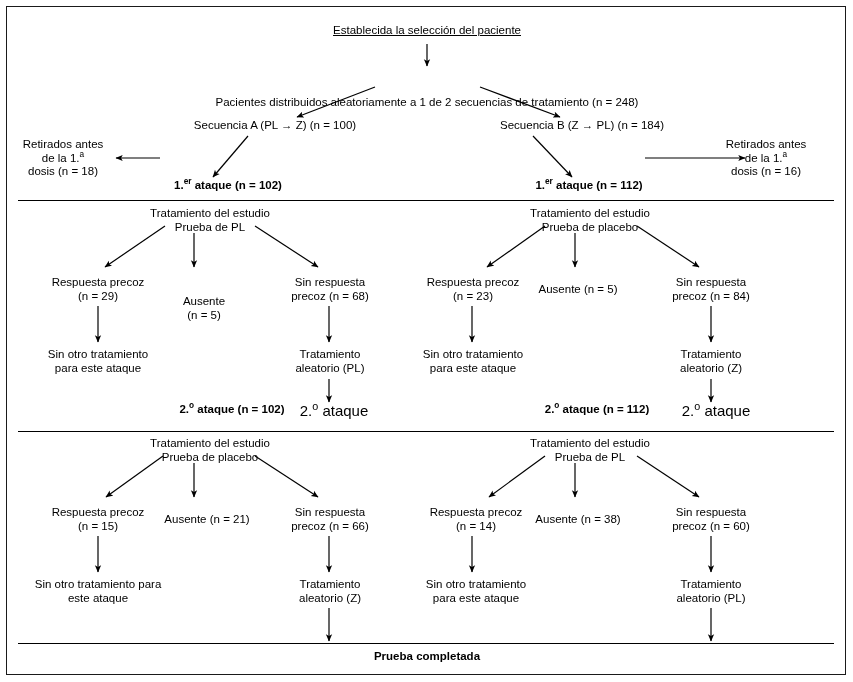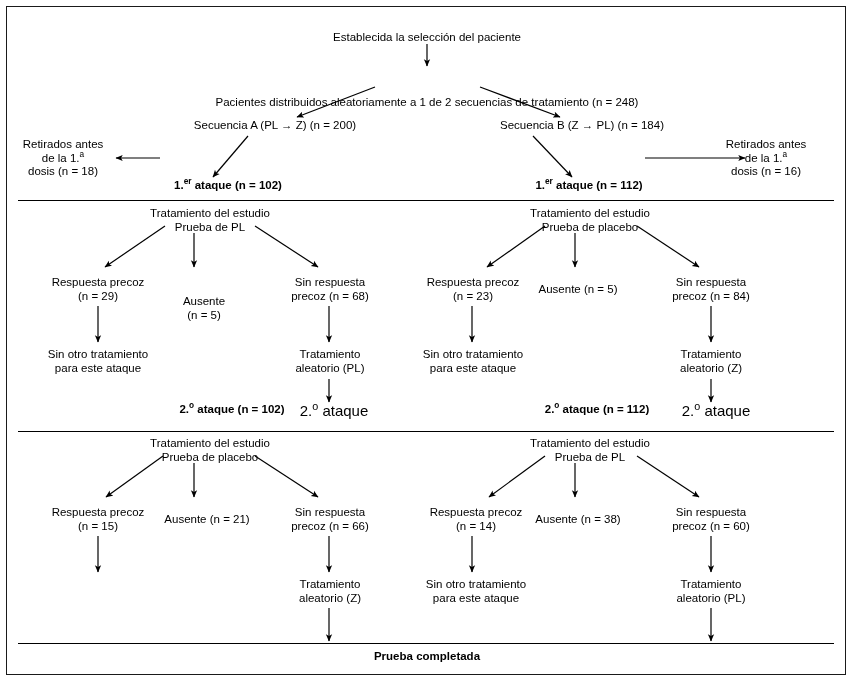--- a/index.html
+++ b/index.html
@@ -106,23 +106,23 @@
       <line x1="545" y1="456" x2="489" y2="497"></line>
       <line x1="575" y1="463" x2="575" y2="497"></line>
       <line x1="637" y1="456" x2="699" y2="497"></line>
 
       <line x1="472" y1="536" x2="472" y2="572"></line>
       <line x1="711" y1="536" x2="711" y2="572"></line>
       <line x1="711" y1="608" x2="711" y2="641"></line>
     </g>
   </svg>
 
-  <div class="node" style="left:427px; top:31px;">Establecida la selección del paciente</div>
+  <div class="node" style="left:427px; top:24px;text-decoration:underline;">Establecida la selección del paciente</div>
   <div class="node" style="left:427px; top:68px;margin-top:28px;">Pacientes distribuidos aleatoriamente a 1 de 2 secuencias de tratamiento (n = 248)</div>
-  <div class="node" style="left:275px; top:119px;">Secuencia A (PL → Z) (n = 200)</div>
+  <div class="node" style="left:275px; top:119px;">Secuencia A (PL → Z) (n = 100)</div>
   <div class="node" style="left:582px; top:119px;">Secuencia B (Z → PL) (n = 184)</div>
 
   <div class="node" style="left:63px; top:138px;"><span>Retirados antes</span><br><span>de la 1.</span><sup>a</sup><br><span>dosis (n = 18)</span></div>
 
   <div class="node" style="left:766px; top:138px;"><span>Retirados antes</span><br><span>de la 1.</span><sup>a</sup><br><span>dosis (n = 16)</span></div>
 
   <div class="node bold" style="left:228px; top:179px;"><span>1.</span><sup>er</sup><span> ataque (n = 102)</span></div>
 
   <div class="node bold" style="left:589px; top:179px;"><span>1.</span><sup>er</sup><span> ataque (n = 112)</span></div>
 
@@ -170,20 +170,22 @@
 Prueba de placebo</div>
   <div class="node" style="left:590px; top:437px;">Tratamiento del estudio
 Prueba de PL</div>
 
   <div class="node" style="left:98px; top:506px;">Respuesta precoz
 (n = 15)</div>
   <div class="node" style="left:207px; top:513px;">Ausente (n = 21)</div>
   <div class="node" style="left:330px; top:506px;">Sin respuesta
 precoz (n = 66)</div>
 
+  <div class="node" style="left:98px; top:578px;">Sin otro tratamiento para
+este ataque</div>
   <div class="node" style="left:330px; top:578px;">Tratamiento
 aleatorio (Z)</div>
 
   <div class="node" style="left:476px; top:506px;">Respuesta precoz
 (n = 14)</div>
   <div class="node" style="left:578px; top:513px;">Ausente (n = 38)</div>
   <div class="node" style="left:711px; top:506px;">Sin respuesta
 precoz (n = 60)</div>
 
   <div class="node" style="left:476px; top:578px;">Sin otro tratamiento

